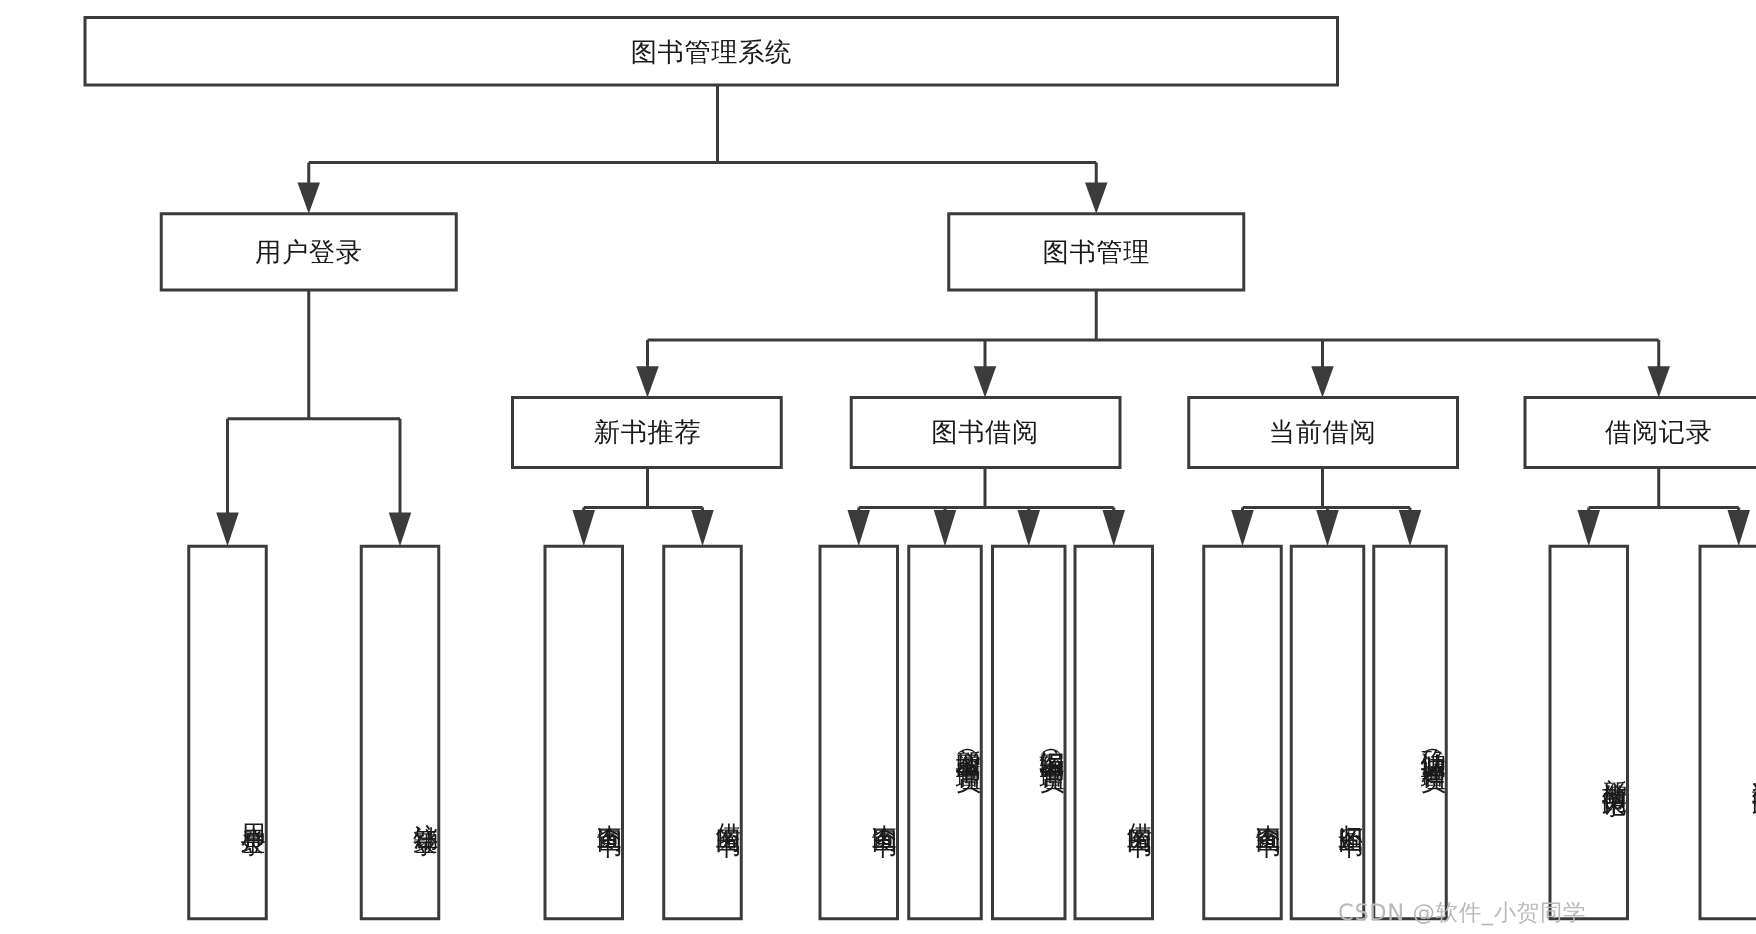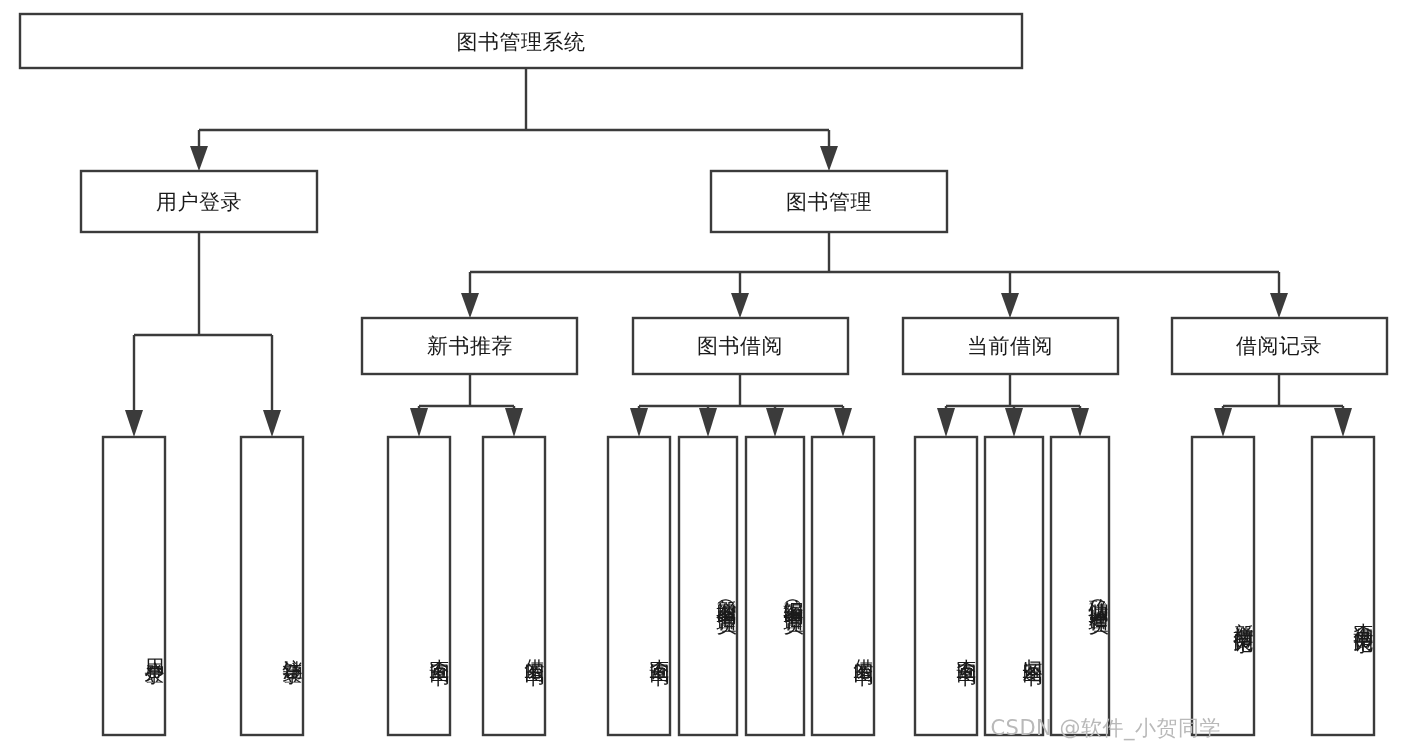--- a/index.html
+++ b/index.html
@@ -12,20 +12,21 @@
     width: 1405px;
     height: 747px;
     font-family: "DejaVu Sans", "Liberation Sans", sans-serif;
     overflow: hidden;
   }
   #diagram-root {
     position: relative;
     width: 1231px;
     height: 747px;
     background: #ffffff;
+    margin-left: 48px;
   }
   svg#diagram-svg {
     position: absolute;
     left: 0;
     top: 0;
     width: 1405px;
     height: 747px;
     display: block;
   }
   .node-box {
@@ -64,21 +65,21 @@
     align-items: flex-start;
     justify-content: center;
     white-space: nowrap;
     pointer-events: none;
   }
   .watermark {
     position: absolute;
     right: 10px;
     bottom: 5px;
     font-family: "DejaVu Sans", "Liberation Sans", sans-serif;
-    font-size: 21px;
+    font-size: 18px;
     color: #b9b9b9;
     letter-spacing: 0.5px;
     white-space: nowrap;
     user-select: none;
   }
 </style>
 </head>
 <body>
 
 <div id="diagram-root">

